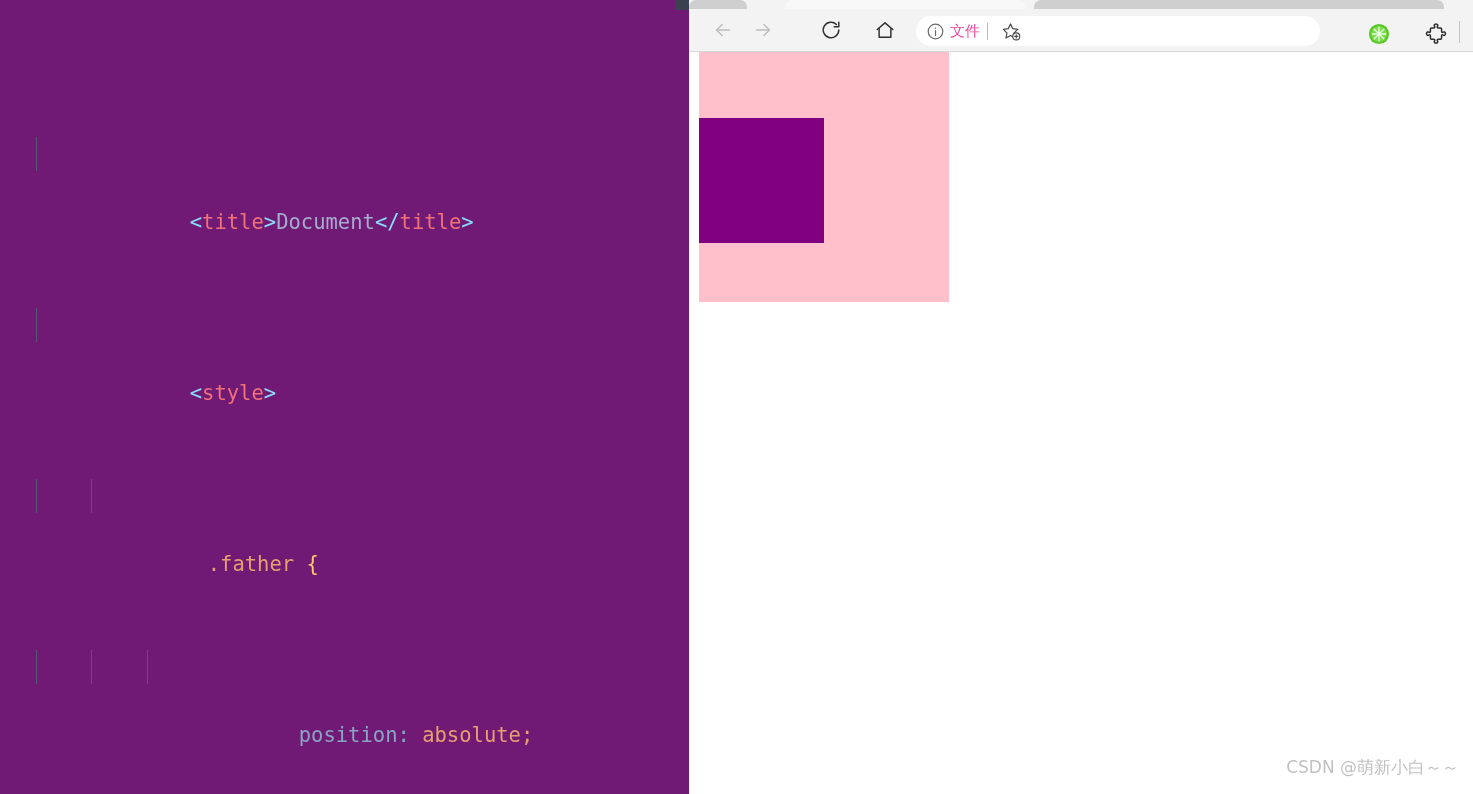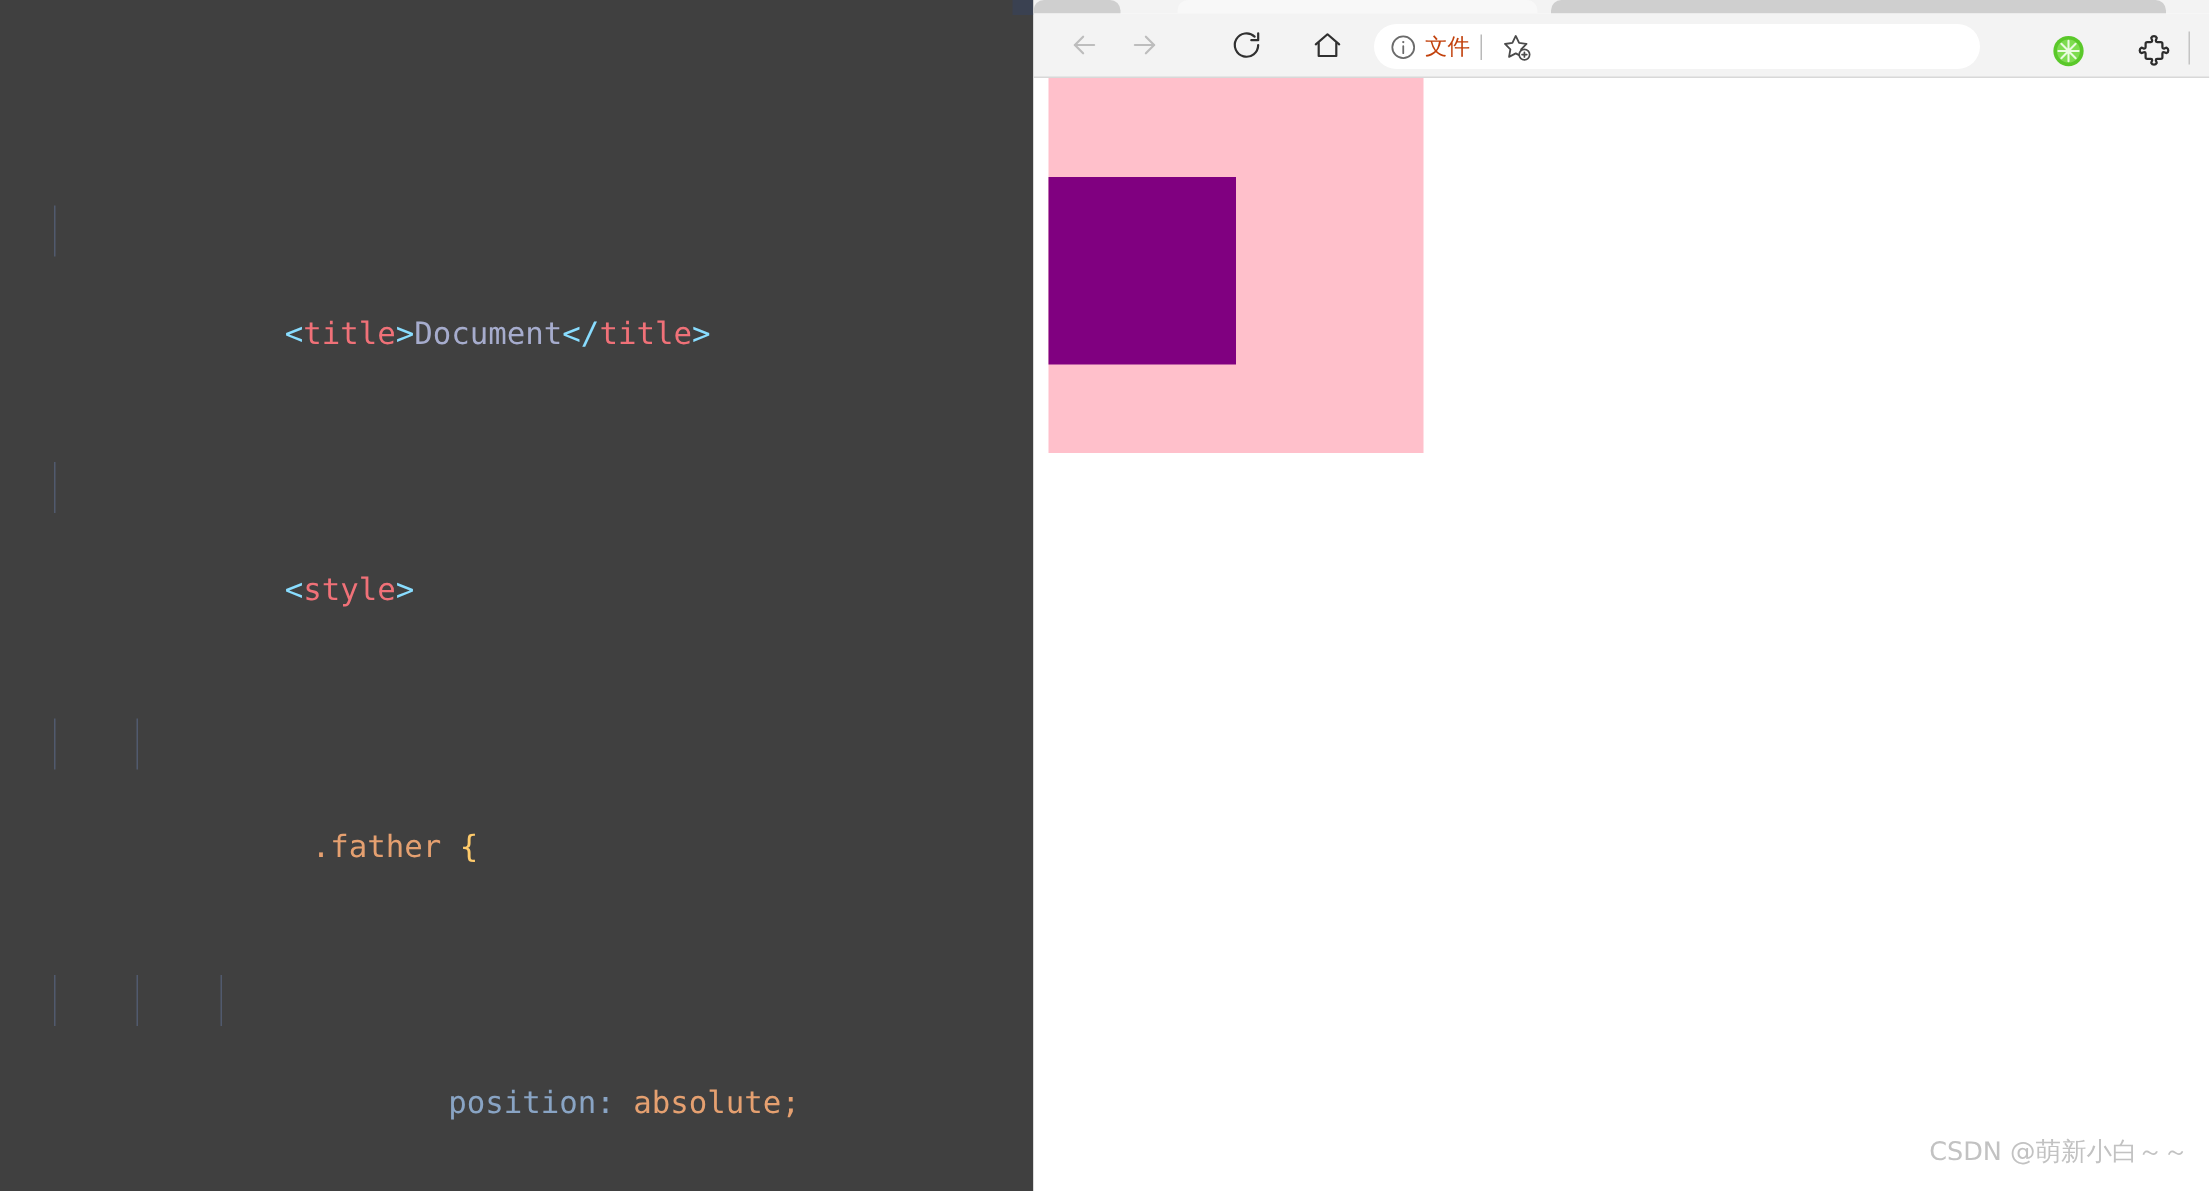--- a/index.html
+++ b/index.html
@@ -8,21 +8,21 @@
     overflow:hidden;
     font-family:"DejaVu Sans", sans-serif;
     background:#ffffff;
   }
   #root { position:relative; width:1473px; height:794px; }
 
   
   #editor {
     position:absolute; left:0; top:0;
     width:689px; height:794px;
-    background:#404040;
+    background:#701a75;
     overflow:hidden;
   }
   #editor-code {
     position:absolute; left:0; top:0; width:689px;
     font-family:"DejaVu Sans Mono", monospace;
     font-size:20.5px;
     line-height:34.2px;
     white-space:pre;
     letter-spacing:0px;
   }
@@ -93,21 +93,21 @@
     position:absolute; left:227px; top:7px;
     width:404px; height:30px;
     background:#ffffff;
     border-radius:15px;
     display:flex; align-items:center;
     padding:0 8px 0 10px;
   }
   #info-icon { flex:0 0 auto; margin-right:5px; }
   #scheme-label {
     font-family:"DejaVu Sans", sans-serif;
-    font-size:15px; color:#c2410c;
+    font-size:15px; color:#ec4899;
     margin-right:7px;
   }
   #omni-divider {
     width:1px; height:17px; background:#b9b9b9; margin-right:9px;
   }
   #omni-url {
     flex:1 1 auto;
     font-family:"DejaVu Sans", sans-serif;
     font-size:15.5px; color:#1a1a1a;
     white-space:nowrap; overflow:hidden;

